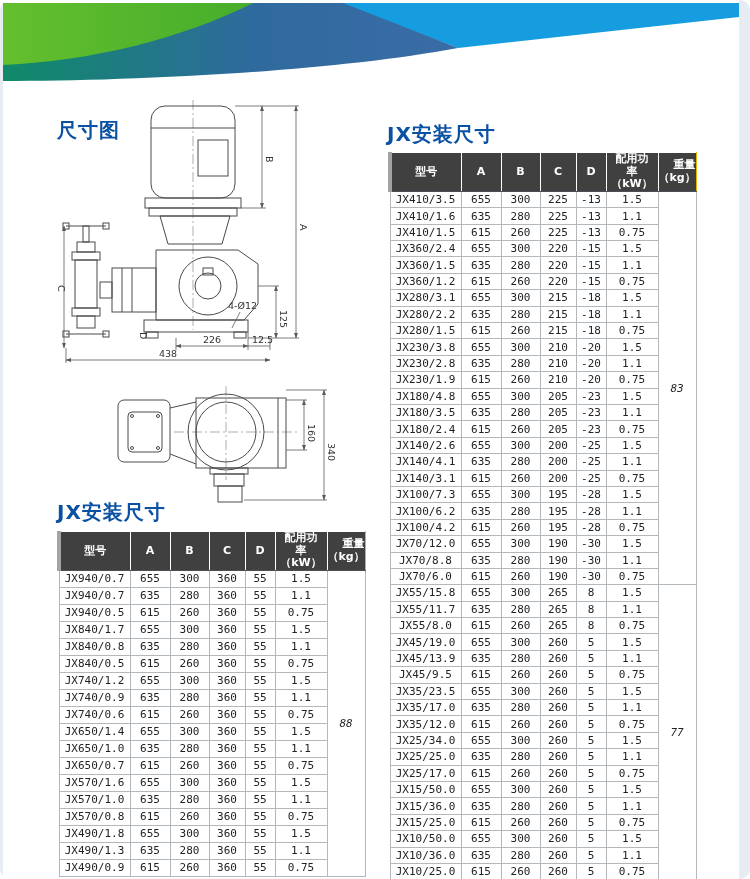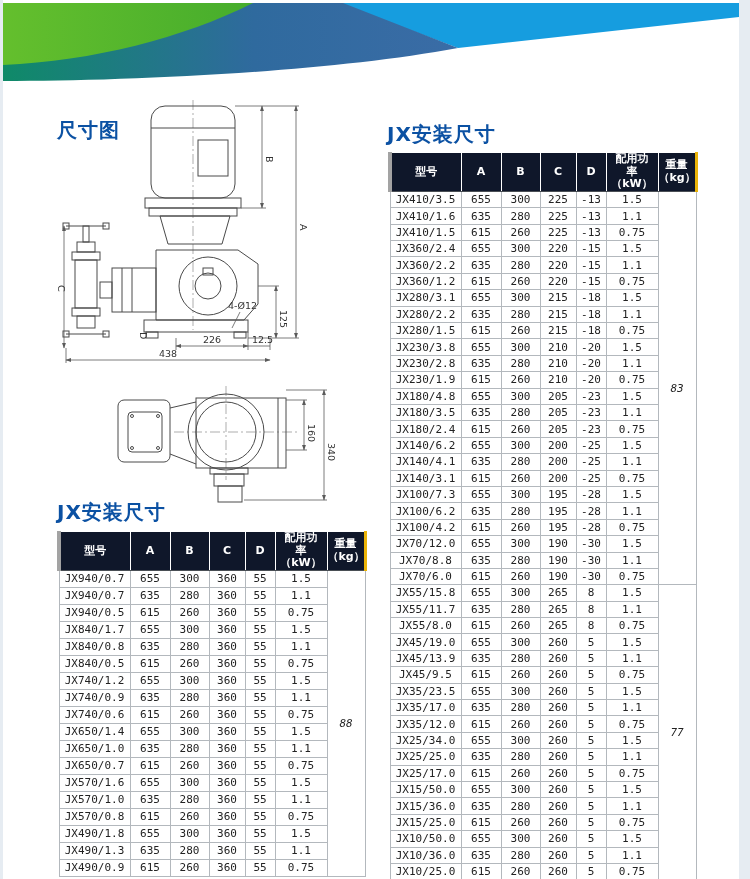--- a/index.html
+++ b/index.html
@@ -1,30 +1,30 @@
 <!DOCTYPE html>
 <html><head>
 <meta charset="utf-8">
 <style>
   html,body{margin:0;padding:0;background:#ffffff;}
   #canvas{position:relative;width:750px;height:879px;background:#ffffff;overflow:hidden;
-          font-family:"DejaVu Sans",sans-serif;}
+          font-family:"DejaVu Sans",sans-serif;border-radius:10px;}
   .edge{position:absolute;top:0;height:100%;background:#e6ecf2;}
   .edge-left{left:0;width:3px;}
   .edge-right{right:0;width:11px;}
   #banner{position:absolute;left:3px;top:3px;width:736px;height:92px;}
   .section-title{position:absolute;color:#0b51a3;font-weight:bold;font-size:20px;
                  letter-spacing:1px;white-space:nowrap;}
   .data-table{border-collapse:collapse;table-layout:fixed;width:306px;border:1px solid #7d838a;
               background:#ffffff;}
-  .data-table th{background:#0f172a;color:#ffffff;font-size:11px;line-height:1.15;font-weight:bold;
+  .data-table th{background:#404040;color:#ffffff;font-size:11px;line-height:1.15;font-weight:bold;
                  border:1px solid #ffffff;border-bottom:1px solid #4a4f55;white-space:pre-line;
                  height:30px;padding:0;text-align:center;}
   .data-table th:first-child{border-left:4px solid #a3a3a3;}
-  .data-table th:last-child{border-right:3px solid #eab308;}
+  .data-table th:last-child{border-right:1px solid #eab308;text-align:right;}
   .data-table td{font-family:"DejaVu Sans Mono","Liberation Mono",monospace;font-size:11px;
                  color:#222;text-align:center;border:1px solid #b3b8bd;padding:0;
                  vertical-align:middle;}
   #right-table-wrap{position:absolute;left:388px;top:152px;}
   #left-table-wrap{position:absolute;left:57px;top:531px;}
   #right-table td{height:15.4px;}
   #left-table td{height:16px;}
   .weight-cell{vertical-align:middle;font-style:italic;}
   #diagram{position:absolute;left:56px;top:98px;width:302px;height:410px;}
   .draw{stroke:#4a4a4a;fill:none;stroke-width:1;}
@@ -213,21 +213,21 @@
           </tr>
           <tr>
             <td>JX360/2.4</td>
             <td>655</td>
             <td>300</td>
             <td>220</td>
             <td>-15</td>
             <td>1.5</td>
           </tr>
           <tr>
-            <td>JX360/2.2</td>
+            <td>JX360/1.5</td>
             <td>635</td>
             <td>280</td>
             <td>220</td>
             <td>-15</td>
             <td>1.1</td>
           </tr>
           <tr>
             <td>JX360/1.2</td>
             <td>615</td>
             <td>260</td>
@@ -301,21 +301,21 @@
           </tr>
           <tr>
             <td>JX180/2.4</td>
             <td>615</td>
             <td>260</td>
             <td>205</td>
             <td>-23</td>
             <td>0.75</td>
           </tr>
           <tr>
-            <td>JX140/6.2</td>
+            <td>JX140/2.6</td>
             <td>655</td>
             <td>300</td>
             <td>200</td>
             <td>-25</td>
             <td>1.5</td>
           </tr>
           <tr>
             <td>JX140/4.1</td>
             <td>635</td>
             <td>280</td>

